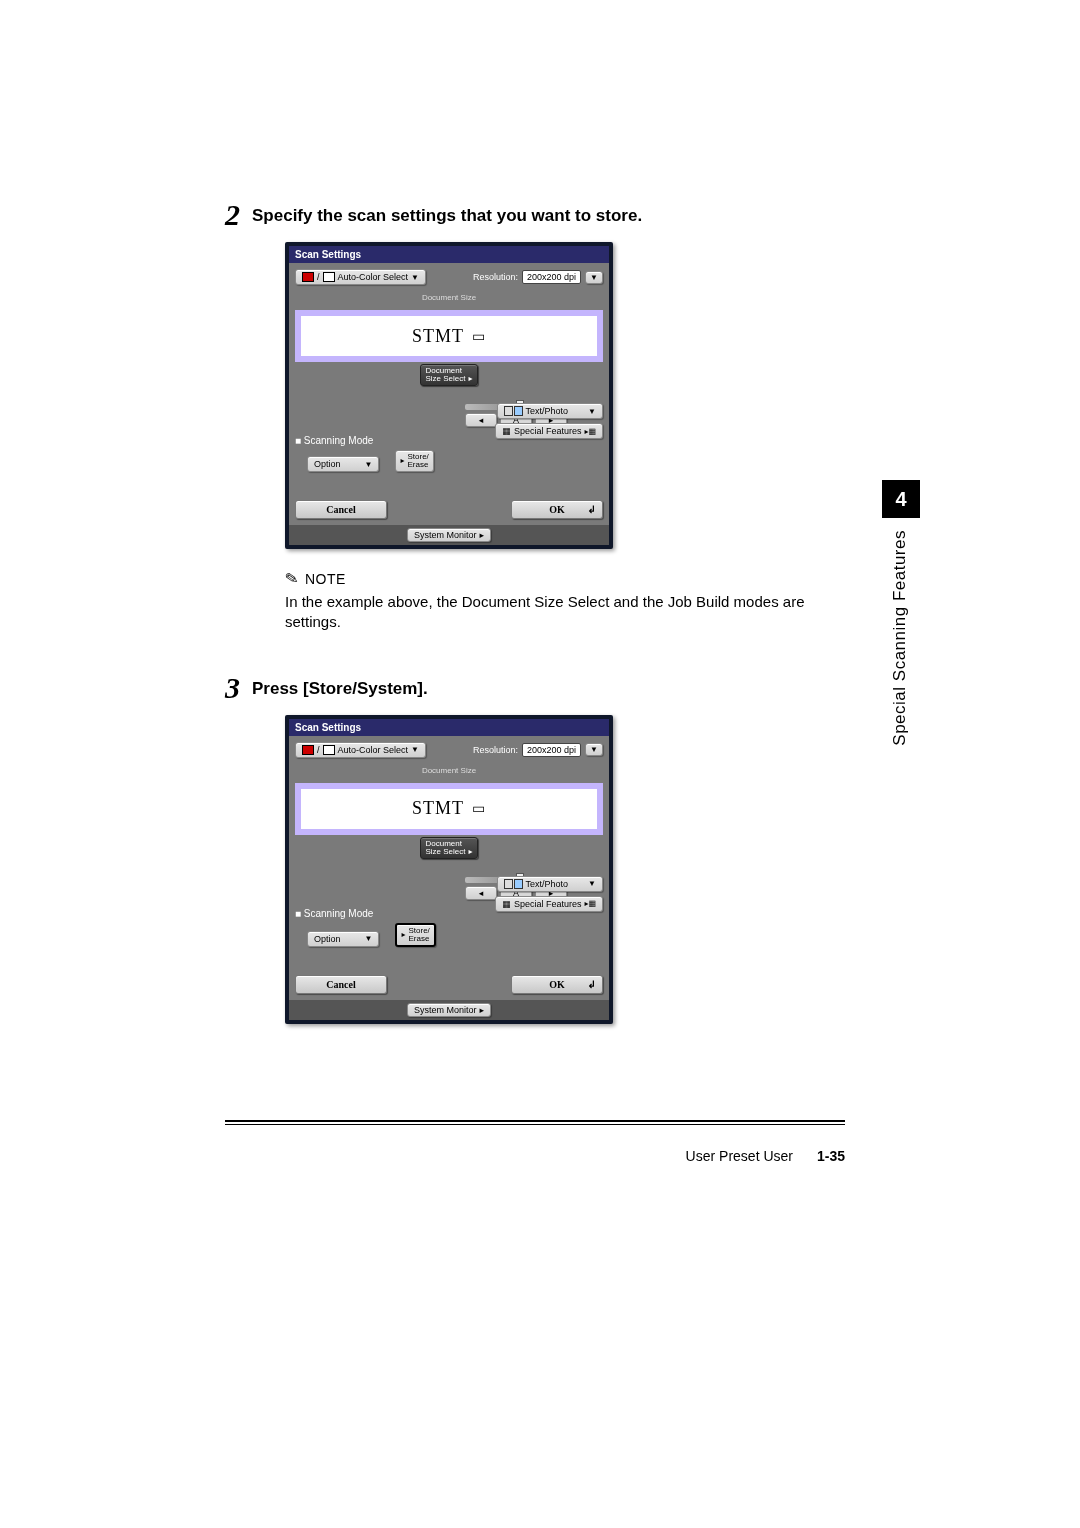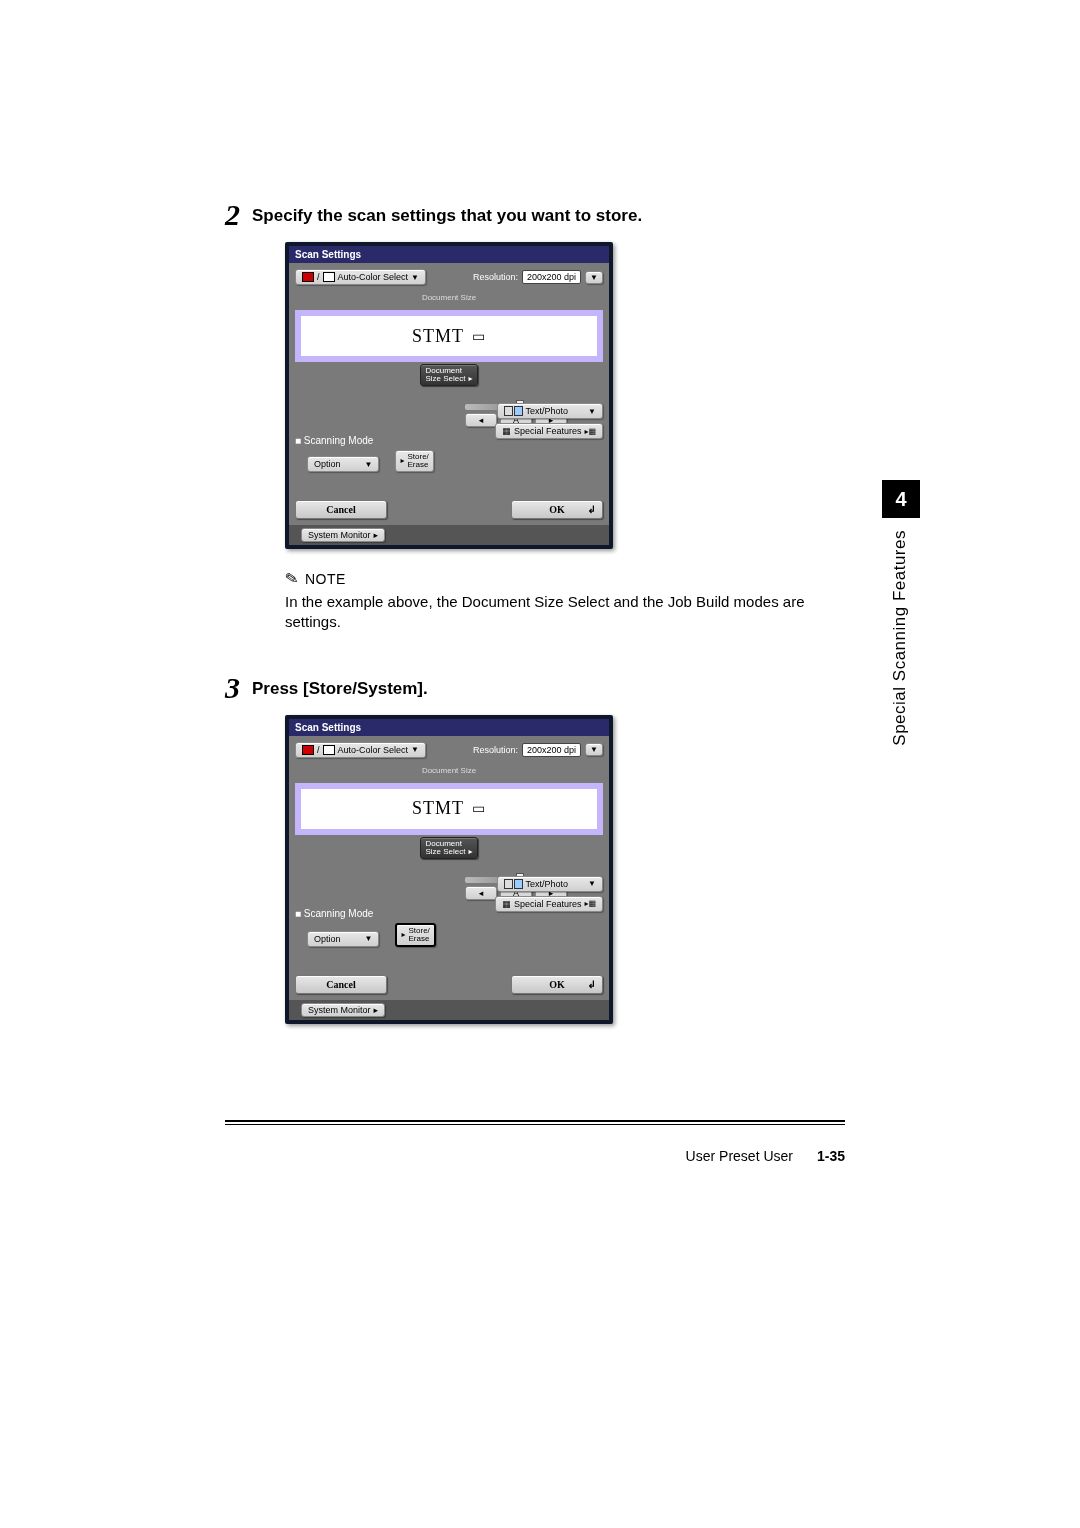--- a/index.html
+++ b/index.html
@@ -196,21 +196,21 @@
     position:relative;
     font-family:Liberation Serif, serif;
   }
   .ok-btn .ret {
     position:absolute;
     right:6px;
     top:3px;
     font-size:10px;
   }
   .sysmon {
-    text-align:left;
+    text-align:center;
     background:#555;
     padding:3px 12px;
   }
   .sysmon .btn {
     font-size:9px;
     padding:1px 6px;
   }
   .note-block {
     margin-left: 60px;
     margin-top: 20px;

